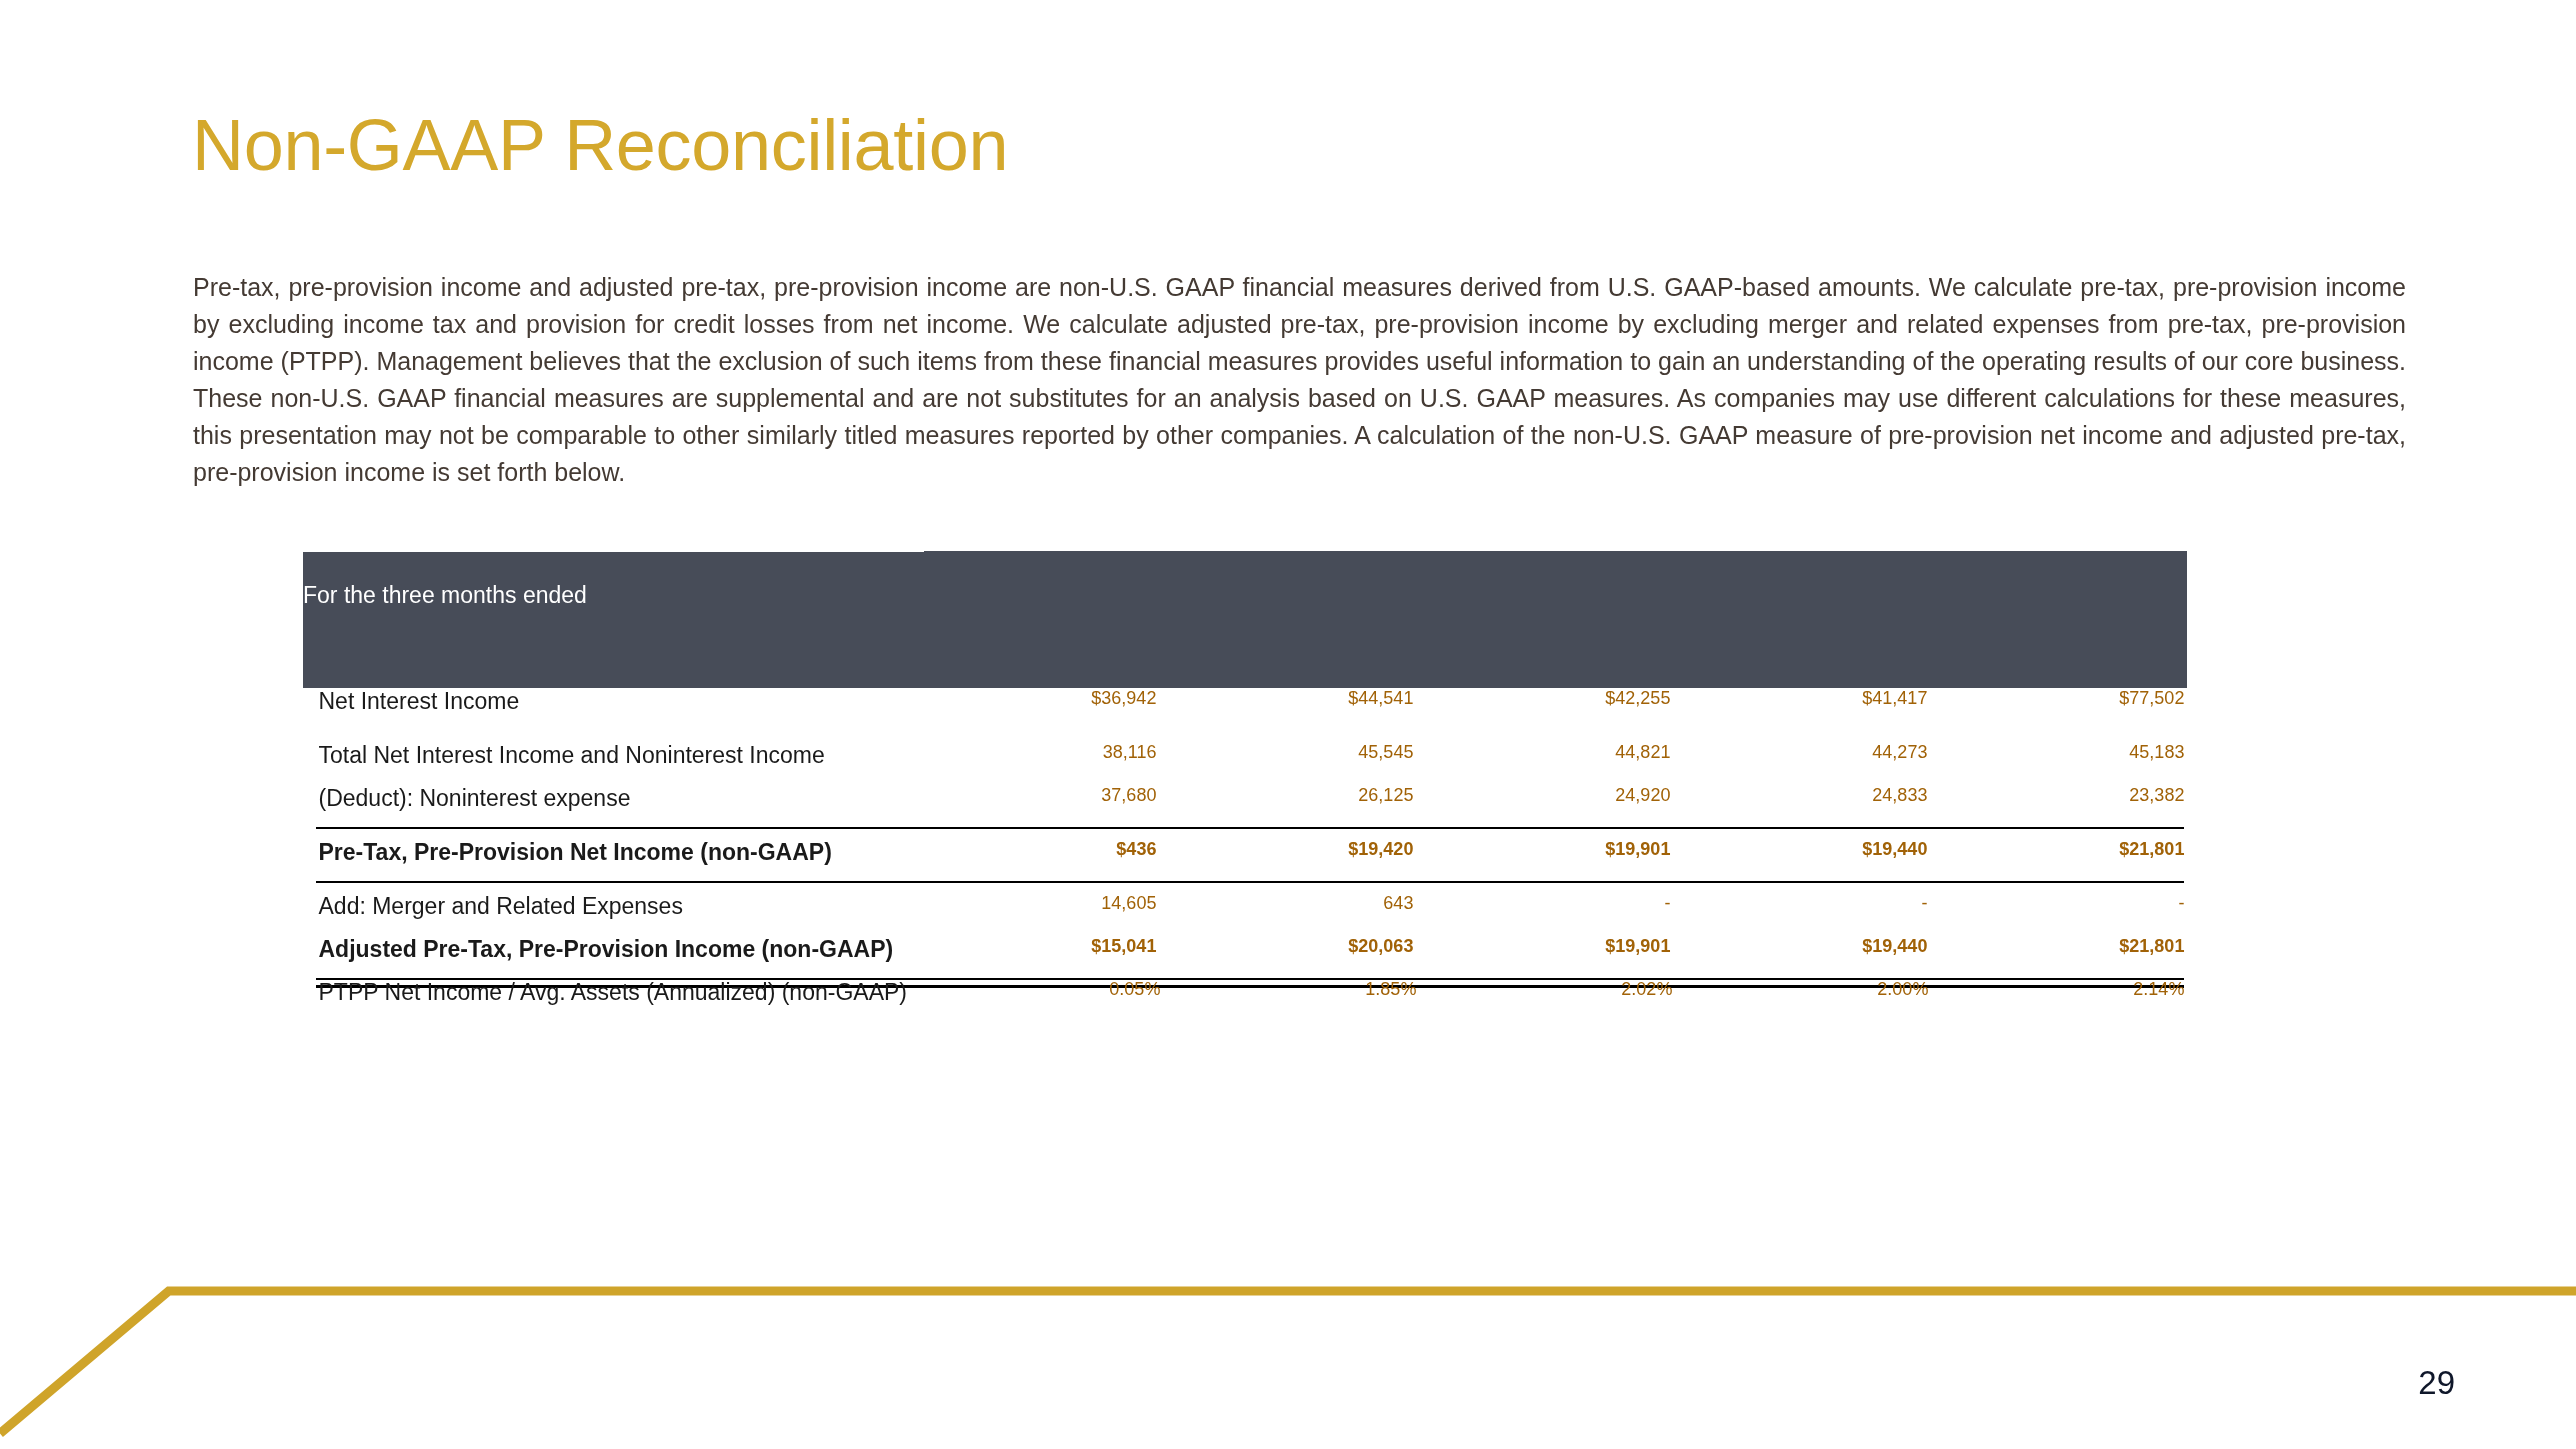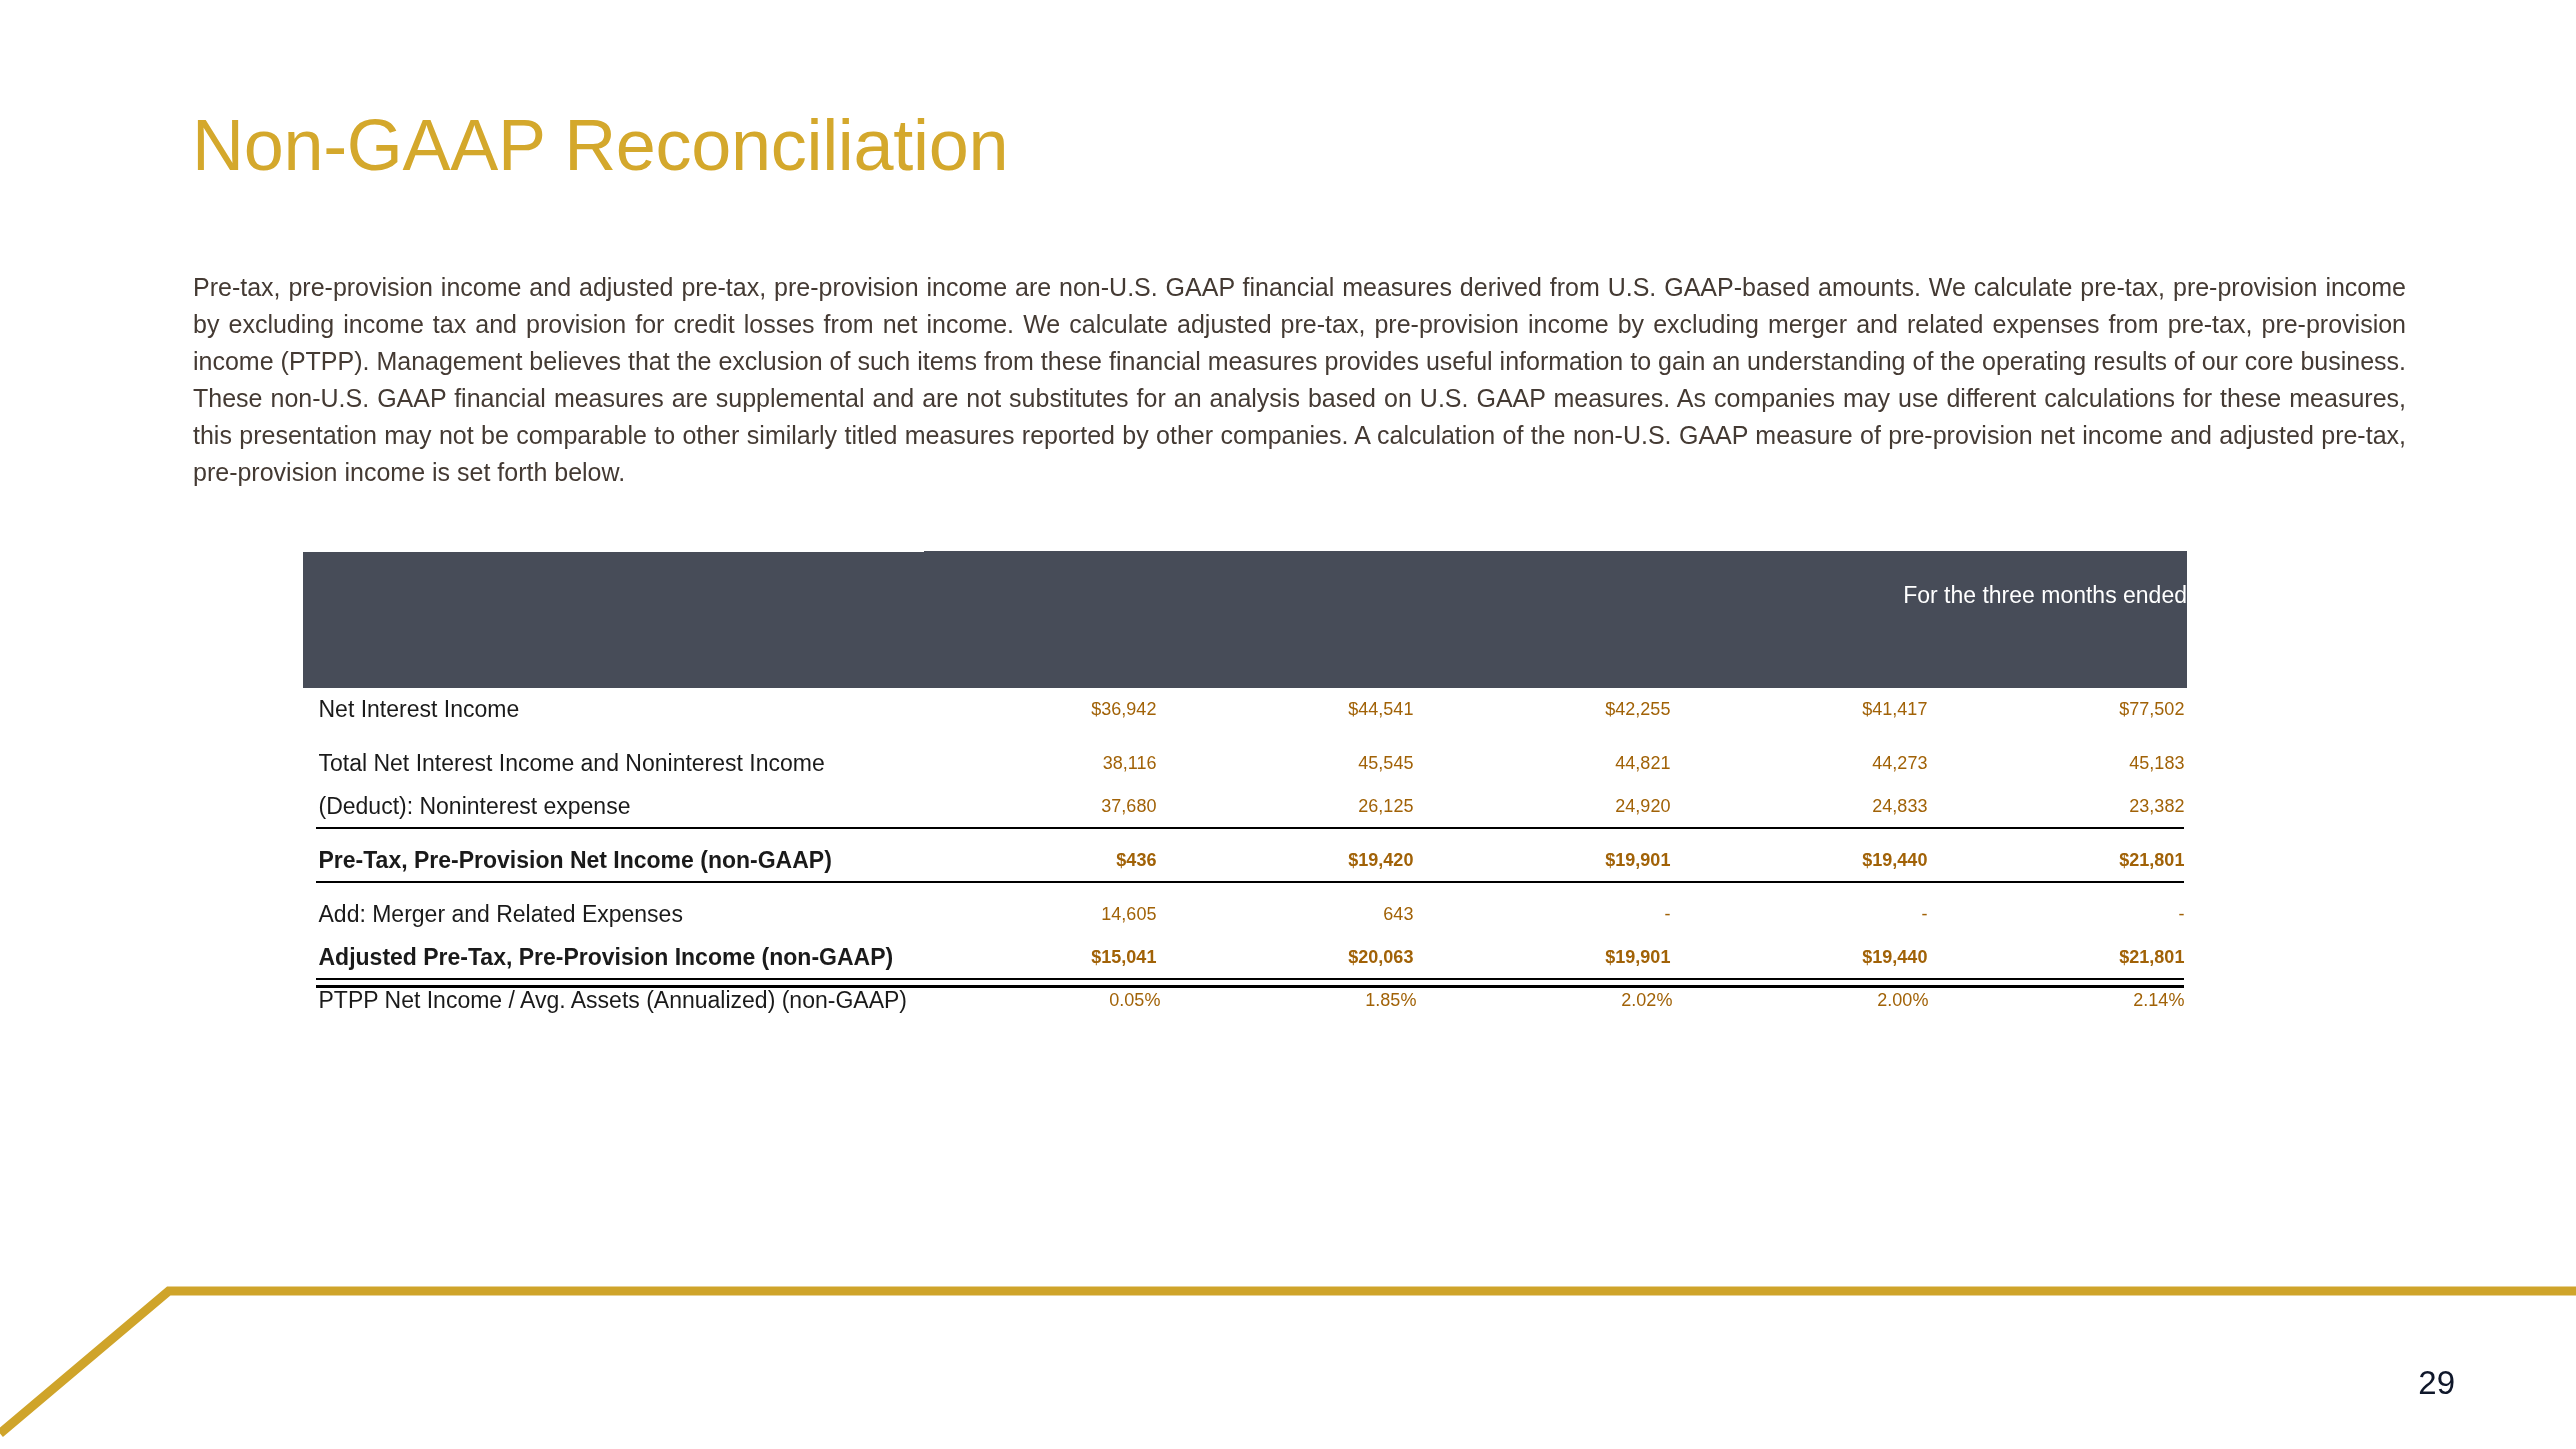--- a/index.html
+++ b/index.html
@@ -61,21 +61,21 @@
     top: -5.2px;
     width: 621px;
     height: 5.8px;
     background: #ffffff;
   }
   .hdr-period {
     position: absolute;
     left: 0;
     right: 0;
     top: 31px;
-    text-align: right;
+    text-align: left;
     color: #ffffff;
     font-size: 23px;
   }
   .hdr-row {
     position: absolute;
     left: 0;
     right: 0;
     bottom: 14px;
     display: flex;
     align-items: flex-end;
@@ -95,21 +95,21 @@
     color: #ffffff;
     font-size: 23px;
     white-space: nowrap;
     padding-right: 2.6px;
     box-sizing: border-box;
   }
 
   
   .t-row {
     display: flex;
-    align-items: center;
+    align-items: flex-start;
     height: 43px;
     position: relative;
   }
   .t-row.gap-before { margin-top: 11px; }
 
   .t-label {
     flex: 0 0 599px;
     padding-left: 15.5px;
     box-sizing: border-box;
     font-size: 23px;

